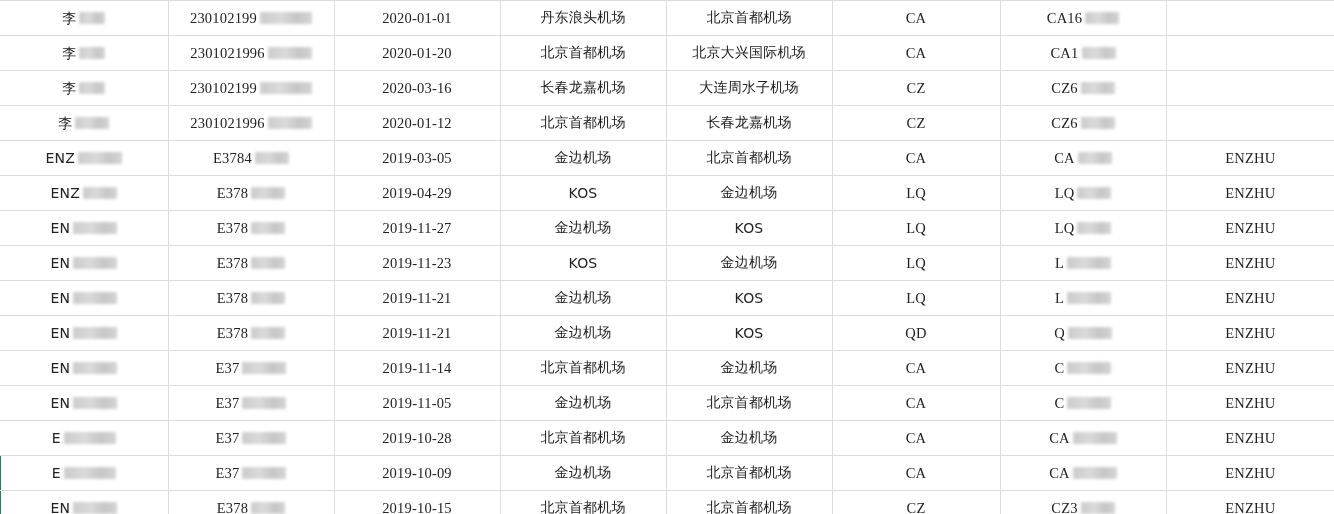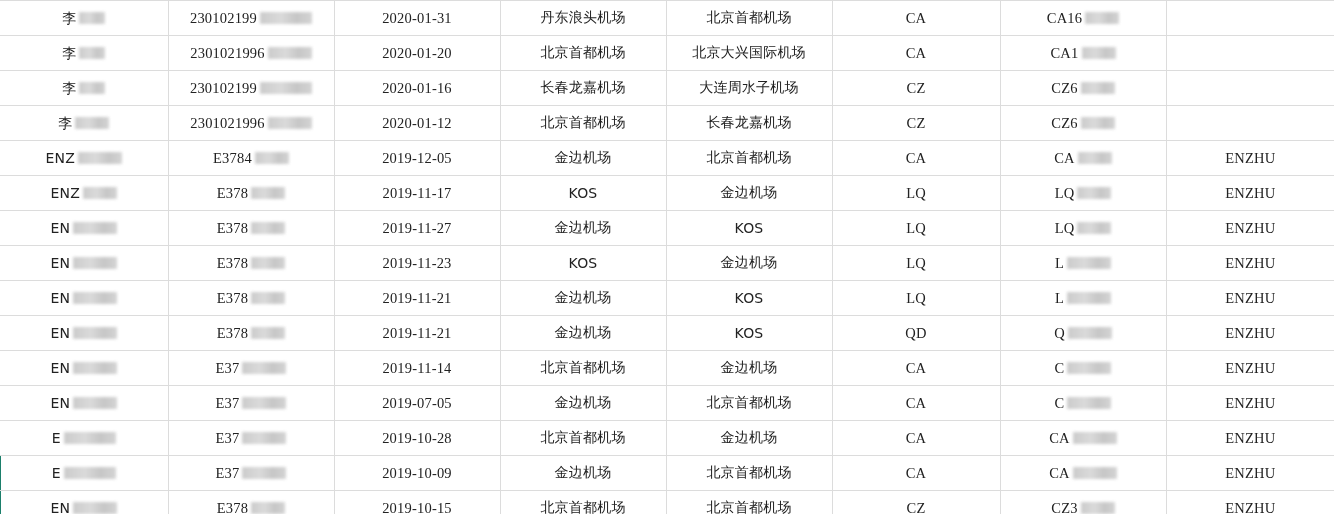--- a/index.html
+++ b/index.html
@@ -106,21 +106,21 @@
   <tbody id="table-body">
       <tr>
         <td><span class="cell-inner">
             <span class="txt cjk">李</span>
             <span class="redact r1"></span>
           </span></td>
         <td><span class="cell-inner">
             <span class="txt">230102199</span>
             <span class="redact r4"></span>
           </span></td>
-        <td><span class="txt">2020-01-31</span></td>
+        <td><span class="txt">2020-01-01</span></td>
         <td><span class="txt cjk">丹东浪头机场</span></td>
         <td><span class="txt cjk">北京首都机场</span></td>
         <td><span class="txt">CA</span></td>
         <td><span class="cell-inner">
             <span class="txt">CA16</span>
             <span class="redact r2"></span>
           </span></td>
         <td><span class="txt"></span></td>
       </tr>
       <tr>
@@ -144,21 +144,21 @@
       </tr>
       <tr>
         <td><span class="cell-inner">
             <span class="txt cjk">李</span>
             <span class="redact r1"></span>
           </span></td>
         <td><span class="cell-inner">
             <span class="txt">230102199</span>
             <span class="redact r4"></span>
           </span></td>
-        <td><span class="txt">2020-01-16</span></td>
+        <td><span class="txt">2020-03-16</span></td>
         <td><span class="txt cjk">长春龙嘉机场</span></td>
         <td><span class="txt cjk">大连周水子机场</span></td>
         <td><span class="txt">CZ</span></td>
         <td><span class="cell-inner">
             <span class="txt">CZ6</span>
             <span class="redact r2"></span>
           </span></td>
         <td><span class="txt"></span></td>
       </tr>
       <tr>
@@ -182,40 +182,40 @@
       </tr>
       <tr>
         <td><span class="cell-inner">
             <span class="txt cjk">ENZ</span>
             <span class="redact r3"></span>
           </span></td>
         <td><span class="cell-inner">
             <span class="txt">E3784</span>
             <span class="redact r2"></span>
           </span></td>
-        <td><span class="txt">2019-12-05</span></td>
+        <td><span class="txt">2019-03-05</span></td>
         <td><span class="txt cjk">金边机场</span></td>
         <td><span class="txt cjk">北京首都机场</span></td>
         <td><span class="txt">CA</span></td>
         <td><span class="cell-inner">
             <span class="txt">CA</span>
             <span class="redact r2"></span>
           </span></td>
         <td><span class="txt">ENZHU</span></td>
       </tr>
       <tr>
         <td><span class="cell-inner">
             <span class="txt cjk">ENZ</span>
             <span class="redact r2"></span>
           </span></td>
         <td><span class="cell-inner">
             <span class="txt">E378</span>
             <span class="redact r2"></span>
           </span></td>
-        <td><span class="txt">2019-11-17</span></td>
+        <td><span class="txt">2019-04-29</span></td>
         <td><span class="txt cjk">KOS</span></td>
         <td><span class="txt cjk">金边机场</span></td>
         <td><span class="txt">LQ</span></td>
         <td><span class="cell-inner">
             <span class="txt">LQ</span>
             <span class="redact r2"></span>
           </span></td>
         <td><span class="txt">ENZHU</span></td>
       </tr>
       <tr>
@@ -315,21 +315,21 @@
       </tr>
       <tr>
         <td><span class="cell-inner">
             <span class="txt cjk">EN</span>
             <span class="redact r3"></span>
           </span></td>
         <td><span class="cell-inner">
             <span class="txt">E37</span>
             <span class="redact r3"></span>
           </span></td>
-        <td><span class="txt">2019-07-05</span></td>
+        <td><span class="txt">2019-11-05</span></td>
         <td><span class="txt cjk">金边机场</span></td>
         <td><span class="txt cjk">北京首都机场</span></td>
         <td><span class="txt">CA</span></td>
         <td><span class="cell-inner">
             <span class="txt">C</span>
             <span class="redact r3"></span>
           </span></td>
         <td><span class="txt">ENZHU</span></td>
       </tr>
       <tr>

